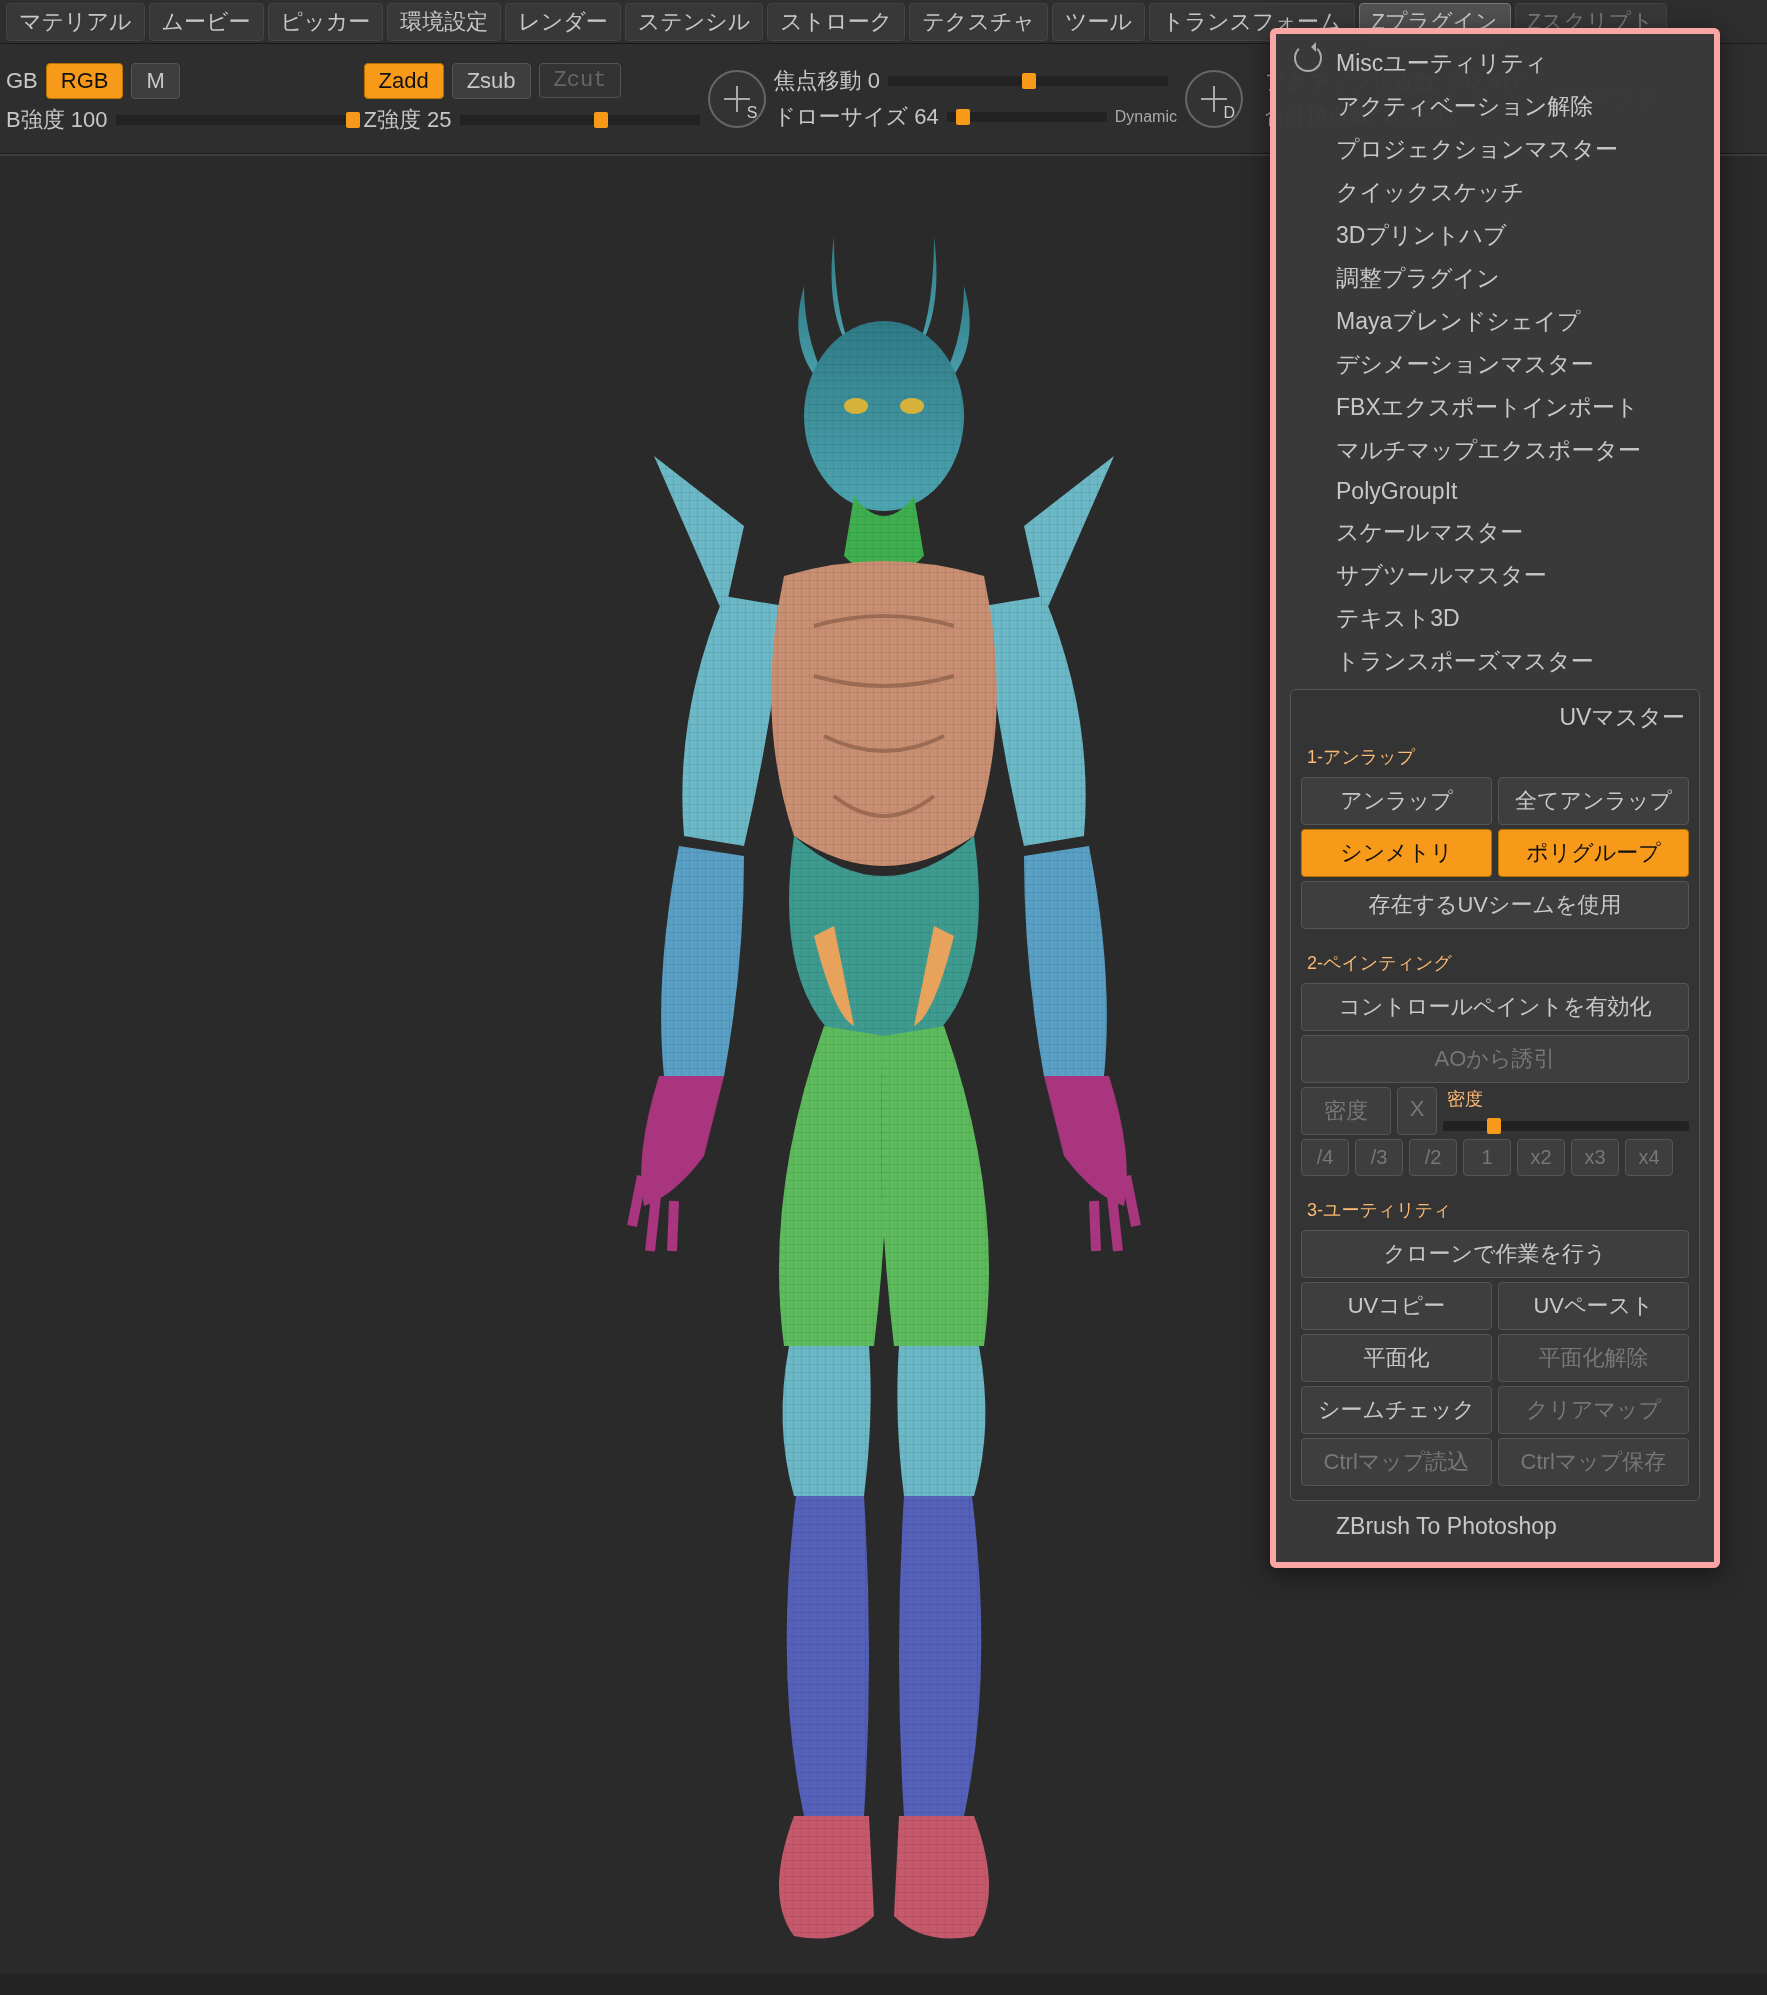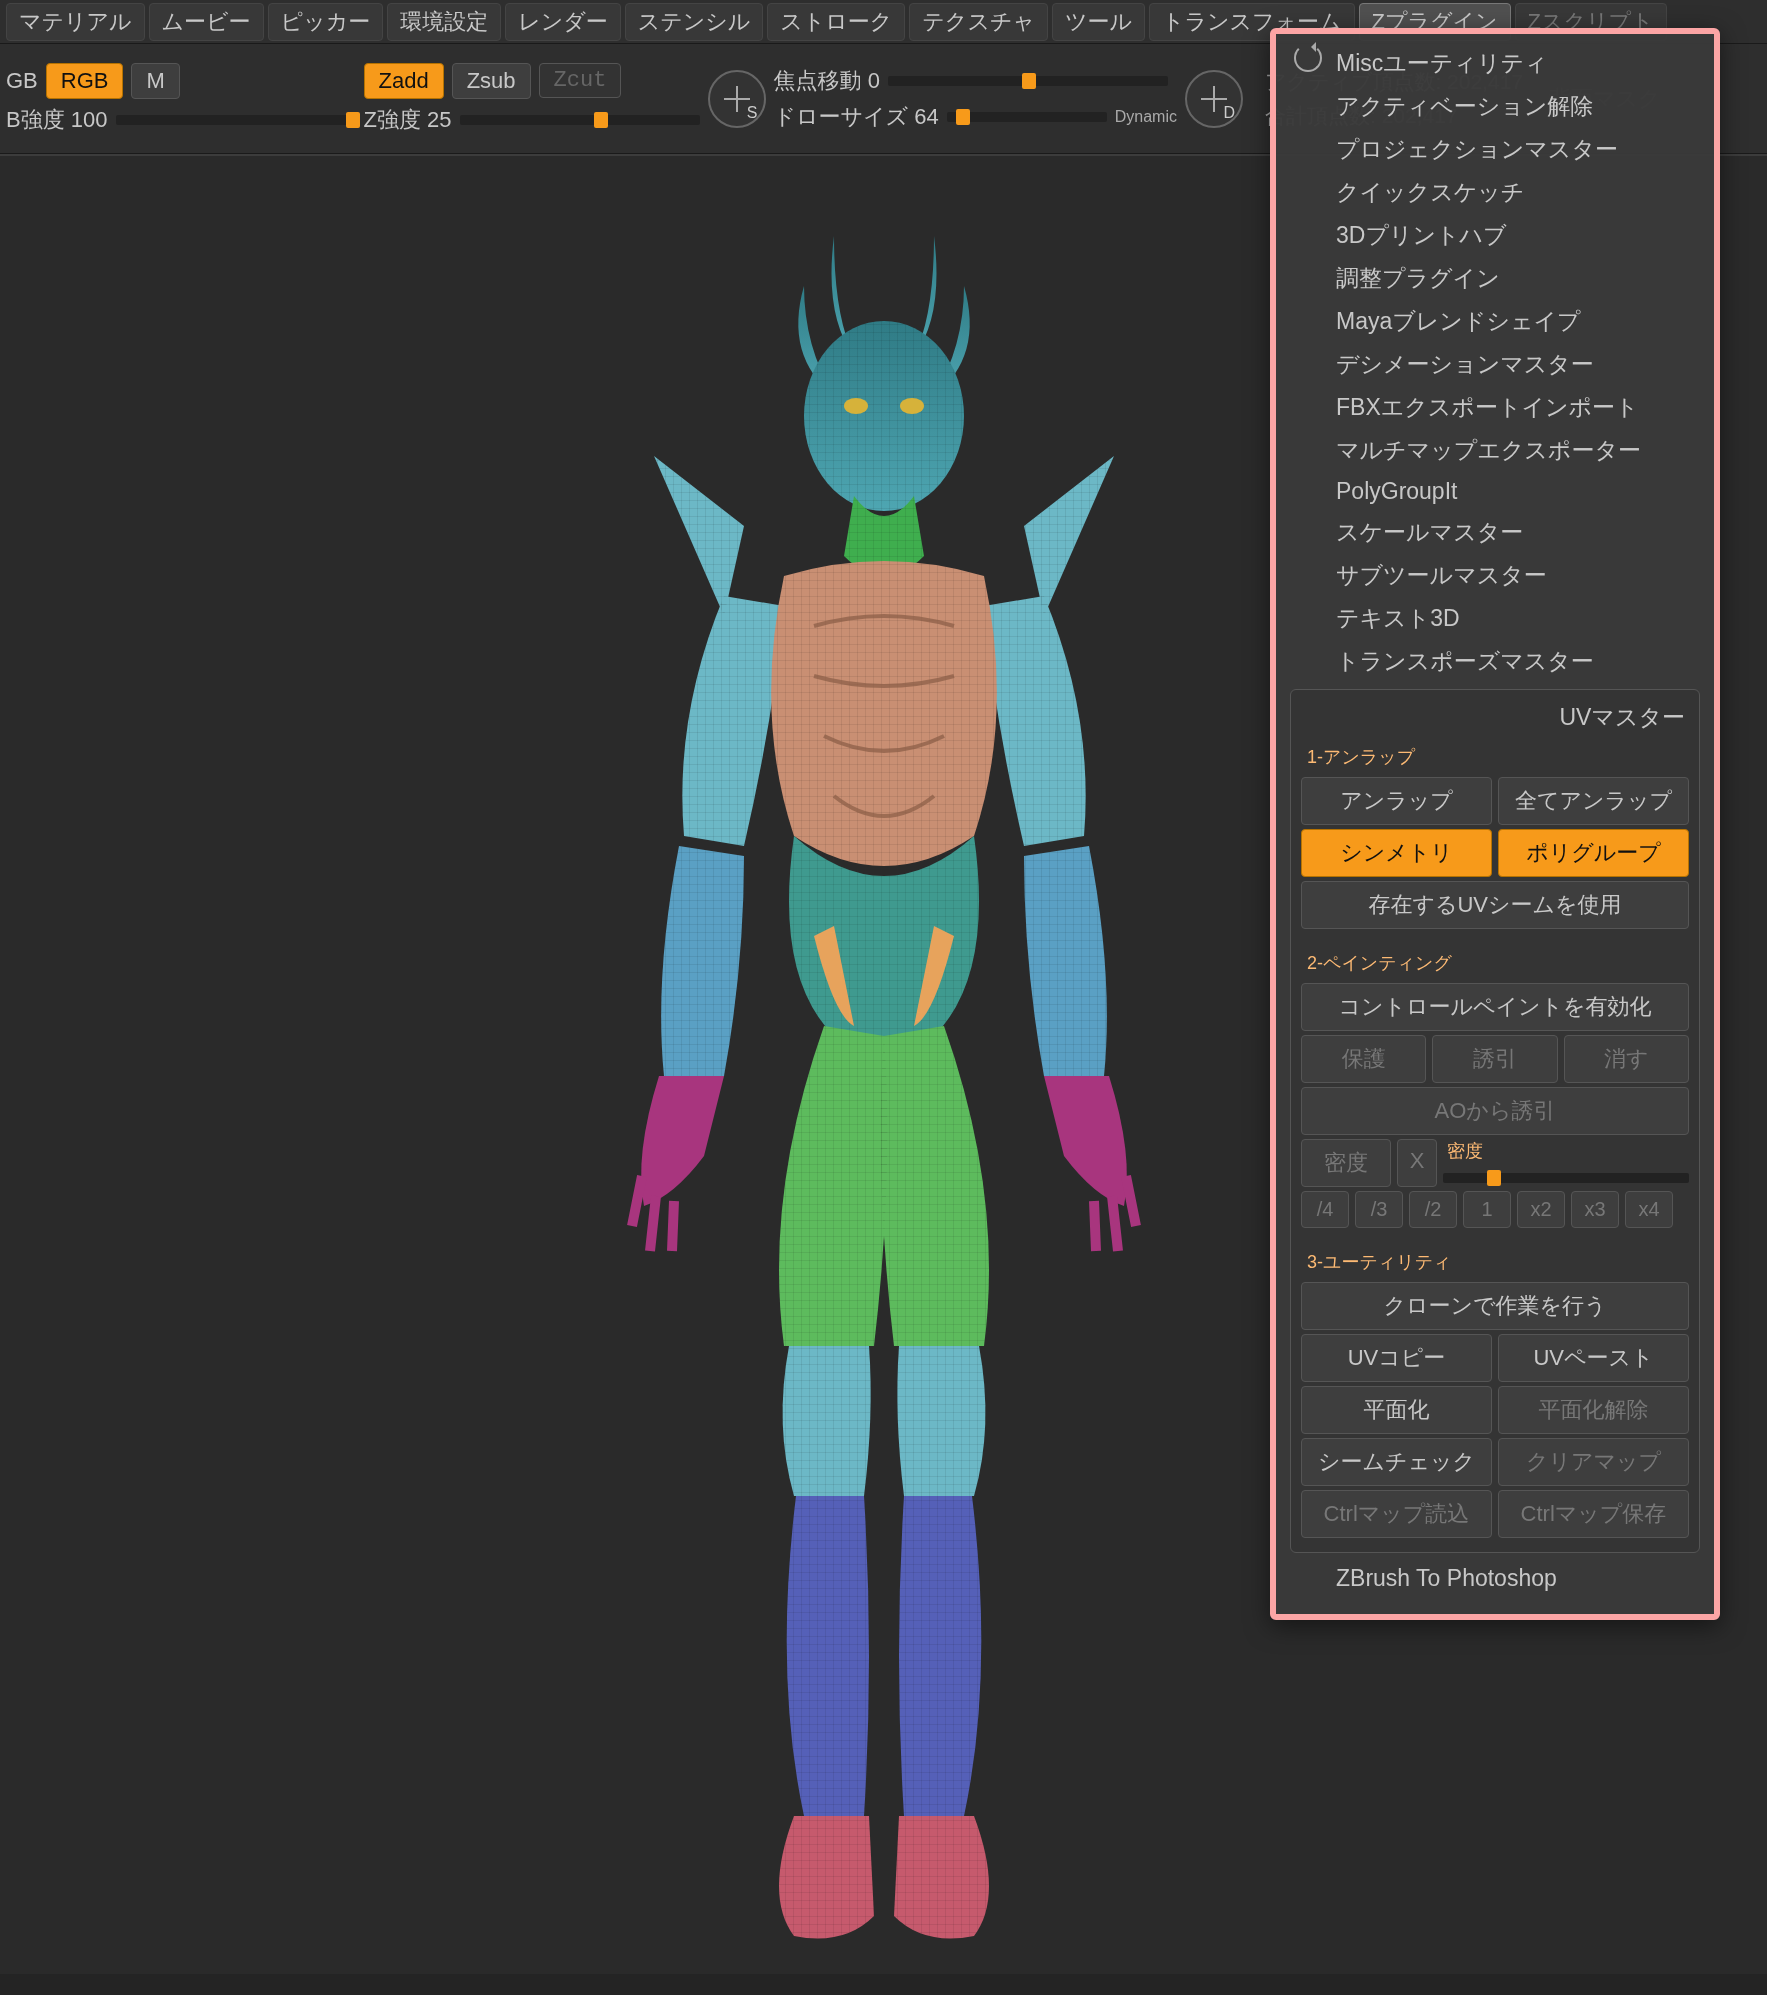--- a/index.html
+++ b/index.html
@@ -348,25 +348,20 @@
     <div class="sp-row">
       <div class="sp-btn full">存在するUVシームを使用</div>
     </div>
 
     <div class="sp-divider"></div>
     <div class="sp-label">2-ペインティング</div>
     <div class="sp-row">
         <div class="sp-btn full">コントロールペイントを有効化</div>
       </div>
     <div class="sp-row">
-      <div class="sp-btn dim">保護</div>
-      <div class="sp-btn dim">誘引</div>
-      <div class="sp-btn dim">消す</div>
-    </div>
-    <div class="sp-row">
         <div class="sp-btn full dim">AOから誘引</div>
       </div>
     <div class="sp-row">
       <div class="sp-btn dim" style="flex:0 0 90px">密度</div>
       <div class="sp-btn dim" style="flex:0 0 40px">X</div>
       <div style="flex:1">
         <div class="sp-label" style="padding:0 4px">密度</div>
         <div class="sp-slider">
             <div class="handle"></div>
           </div>

